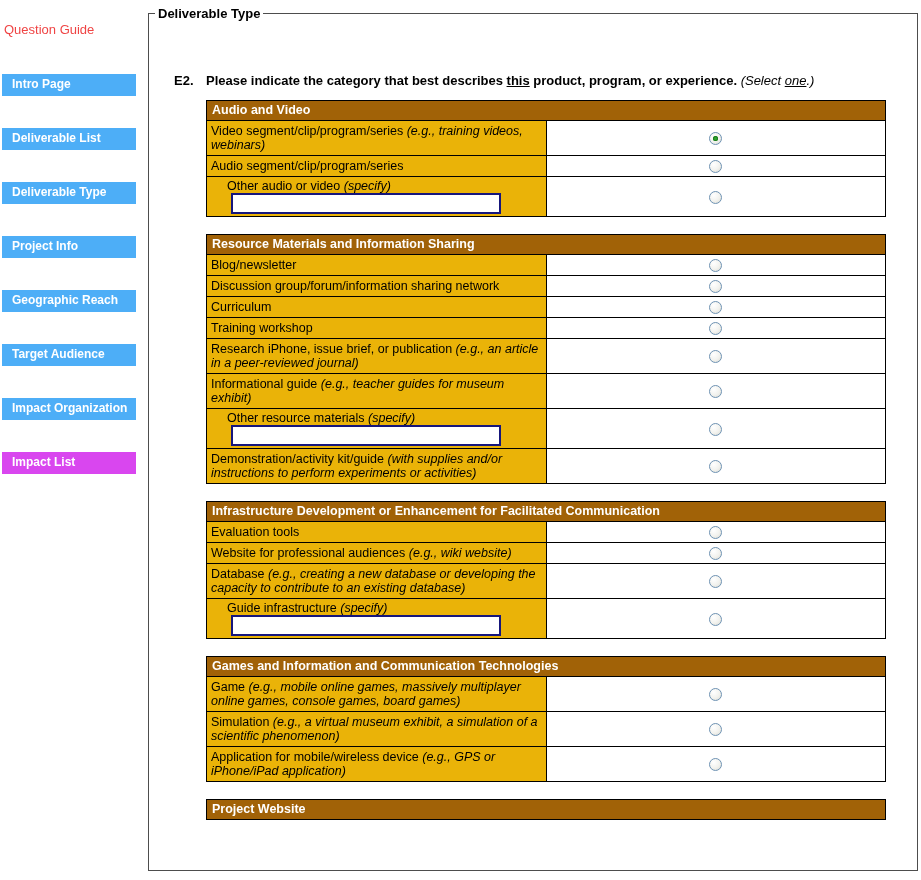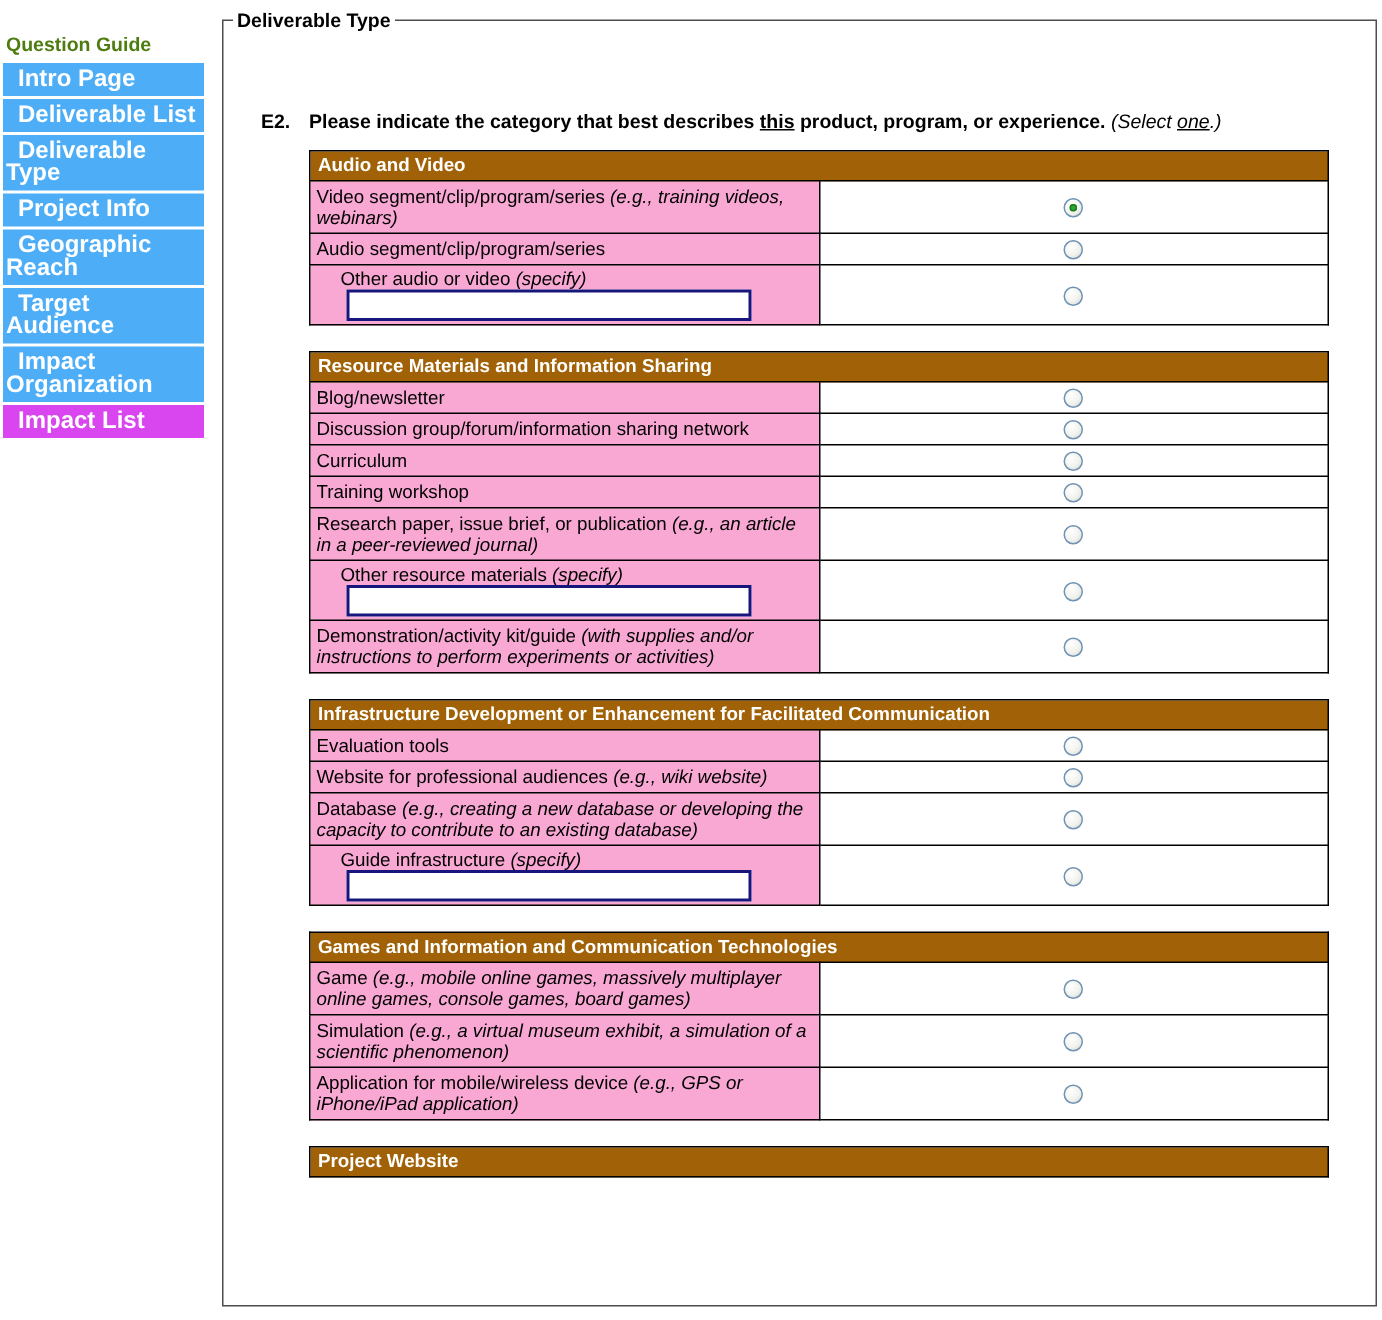--- a/index.html
+++ b/index.html
@@ -6,28 +6,28 @@
   html, body { margin: 0; padding: 0; background: #ffffff; }
   body {
     width: 921px; height: 880px; position: relative; overflow: hidden;
     font-family: "Liberation Sans", "DejaVu Sans", sans-serif;
     color: #000;
   }
 
   
   .sidebar { position: absolute; left: 2px; top: 20px; width: 134px; }
   .sidebar-title {
-    font-size: 13px; font-weight: bold; color: #4d7c0f;
+    font-size: 13px; font-weight: normal; color: #ef4444;
     padding: 2px 0 5px 2px;
   }
   .sidebar-item {
     background: #4daef7; color: #ffffff; font-weight: bold;
-    font-size: 16px; line-height: 15px;
+    font-size: 12px; line-height: 15px;
     padding: 3px 2px 4px 2px; margin-bottom: 2px;
-    text-indent: 8px; cursor: pointer;
+    text-indent: 8px; cursor: pointer; margin-top: 32px;
   }
   .sidebar-item.green { background: #d946ef; }
 
   
   fieldset.main {
     position: absolute; left: 148px; top: 6px;
     width: 770px; height: 865px;
     border: 1px solid #4d4d4d; padding: 0; margin: 0;
   }
   fieldset.main legend {
@@ -47,21 +47,21 @@
 
   table.option-group {
     width: 680px; border-collapse: collapse; margin-bottom: 17px;
     font-size: 12.5px; table-layout: fixed;
   }
   table.option-group td { border: 1px solid #000; }
   td.group-header {
     background: #a16207; color: #ffffff; font-weight: bold;
     padding: 2px 5px 3px 5px; font-size: 12.5px;
   }
-  td.label-cell { padding: 3px 4px; background: #f9a8d4; }
+  td.label-cell { padding: 3px 4px; background: #eab308; }
   td.label-cell .example { font-style: italic; }
   td.radio-cell { width: 29px; text-align: center; vertical-align: middle; background: #fff; }
 
   input.specify-input {
     width: 270px; height: 21px; border: 2px solid #16167c;
     margin-left: 4px; vertical-align: middle;
     font-size: 12.5px; font-family: inherit; padding: 1px 3px;
   }
   td.label-cell.has-input { padding: 2px 20px; }
 
@@ -137,21 +137,25 @@
           </tr>
           <tr>
             <td class="label-cell"><span>Curriculum</span></td>
             <td class="radio-cell"><span class="radio"></span></td>
           </tr>
           <tr>
             <td class="label-cell"><span>Training workshop</span></td>
             <td class="radio-cell"><span class="radio"></span></td>
           </tr>
           <tr>
-            <td class="label-cell"><span>Research paper, issue brief, or publication </span><span class="example">(e.g., an article in a peer-reviewed journal)</span></td>
+            <td class="label-cell"><span>Research iPhone, issue brief, or publication </span><span class="example">(e.g., an article in a peer-reviewed journal)</span></td>
+            <td class="radio-cell"><span class="radio"></span></td>
+          </tr>
+          <tr>
+            <td class="label-cell"><span>Informational guide </span><span class="example">(e.g., teacher guides for museum exhibit)</span></td>
             <td class="radio-cell"><span class="radio"></span></td>
           </tr>
           <tr>
             <td class="label-cell has-input"><span>Other resource materials </span><span class="example">(specify)</span><input type="text" class="specify-input" style=""></td>
             <td class="radio-cell"><span class="radio"></span></td>
           </tr>
           <tr>
             <td class="label-cell"><span>Demonstration/activity kit/guide </span><span class="example">(with supplies and/or instructions to perform experiments or activities)</span></td>
             <td class="radio-cell"><span class="radio"></span></td>
           </tr>

